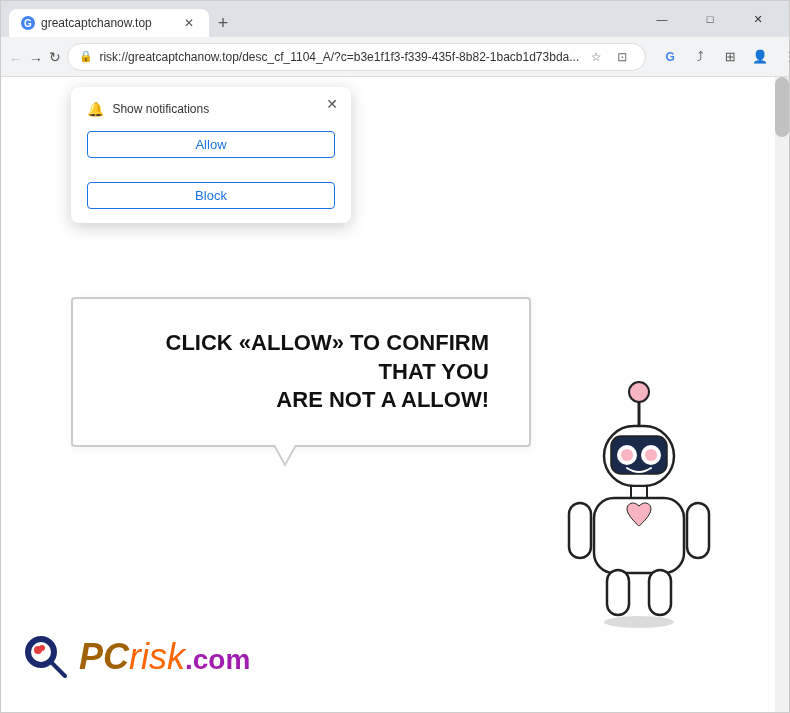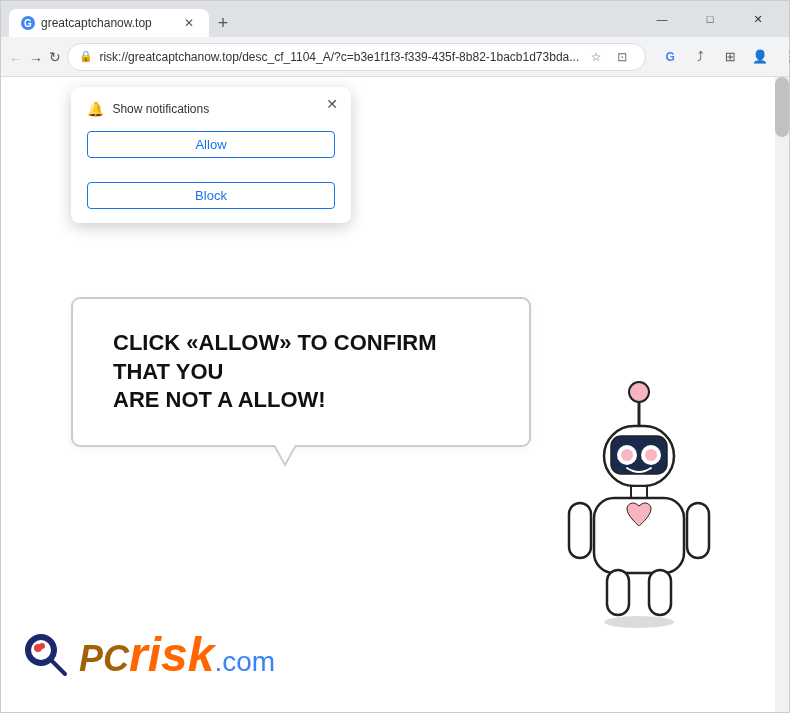--- a/index.html
+++ b/index.html
@@ -39,21 +39,21 @@
     .popup-title { font-size: 13px; color: #333; margin-bottom: 10px; }
     .popup-notification-row { display: flex; align-items: center; gap: 8px; margin-bottom: 14px; }
     .bell-icon { font-size: 14px; color: #555; }
     .notification-text { font-size: 12px; color: #333; }
     .popup-buttons { display: flex; justify-content: flex-end; gap: 24px; flex-direction: column; }
     .allow-btn { padding: 5px 14px; border: 1px solid #1a73e8; border-radius: 4px; background: white; color: #1a73e8; font-size: 13px; cursor: pointer; }
     .block-btn { padding: 5px 14px; border: 1px solid #1a73e8; border-radius: 4px; background: white; color: #1a73e8; font-size: 13px; cursor: pointer; font-weight: 500; }
 
     
     .speech-bubble-container { position: absolute; top: 220px; left: 70px; }
-    .speech-bubble { background: white; border: 2px solid #ccc; border-radius: 9px; padding: 30px 40px; max-width: 460px; text-align: left; position: relative; box-shadow: 0 2px 8px rgba(0,0,0,0.05); }
+    .speech-bubble { background: white; border: 2px solid #ccc; border-radius: 4px; padding: 30px 40px; max-width: 460px; text-align: right; position: relative; box-shadow: 0 2px 8px rgba(0,0,0,0.05); }
     .speech-bubble-text { font-size: 22px; font-weight: 900; color: #111; line-height: 1.3; }
     .speech-bubble::after { content: ''; position: absolute; bottom: -22px; left: 200px; width: 0; height: 0; border-left: 12px solid transparent; border-right: 12px solid transparent; border-top: 22px solid #ccc; }
     .speech-bubble::before { content: ''; position: absolute; bottom: -18px; left: 201px; width: 0; height: 0; border-left: 11px solid transparent; border-right: 11px solid transparent; border-top: 20px solid white; z-index: 1; }
 
     
     .robot-container { position: absolute; bottom: 80px; right: 60px; }
 
     
     .pcrisk-logo { position: absolute; bottom: 30px; left: 20px; display: flex; align-items: center; gap: 8px; }
 
@@ -164,21 +164,21 @@
     <div class="pcrisk-logo">
 
       <svg width="50" height="50" viewBox="0 0 50 50">
         <circle cx="20" cy="20" r="15" fill="#1a2a6c" stroke="#1a2a6c" stroke-width="2"></circle>
         <circle cx="20" cy="20" r="10" fill="#fff"></circle>
         <circle cx="17" cy="18" r="4" fill="#e53e3e"></circle>
         <circle cx="21" cy="16" r="3" fill="#e53e3e"></circle>
         <line x1="30" y1="30" x2="44" y2="44" stroke="#1a2a6c" stroke-width="4" stroke-linecap="round"></line>
       </svg>
       <div>
-        <span style="font-family: Arial, sans-serif; font-size: 36px; font-weight: 900; font-style: italic; color: #a16207;">PC</span><span style="font-family: Arial, sans-serif; font-size: 48px; font-weight: 700; font-style: italic; color: #ff6600;">risk</span><span style="font-family: Arial, sans-serif; font-size: 28px; font-weight: 400; color: #3b82f6;">.com</span>
+        <span style="font-family: Arial, sans-serif; font-size: 36px; font-weight: 900; font-style: italic; color: #a16207;">PC</span><span style="font-family: Arial, sans-serif; font-size: 36px; font-weight: 400; font-style: italic; color: #ff6600;">risk</span><span style="font-family: Arial, sans-serif; font-size: 28px; font-weight: 700; color: #a21caf;">.com</span>
       </div>
     </div>
 
     <div class="scrollbar">
       <div class="scrollbar-thumb"></div>
     </div>
   </div>
 </div>
 
 </body></html>

